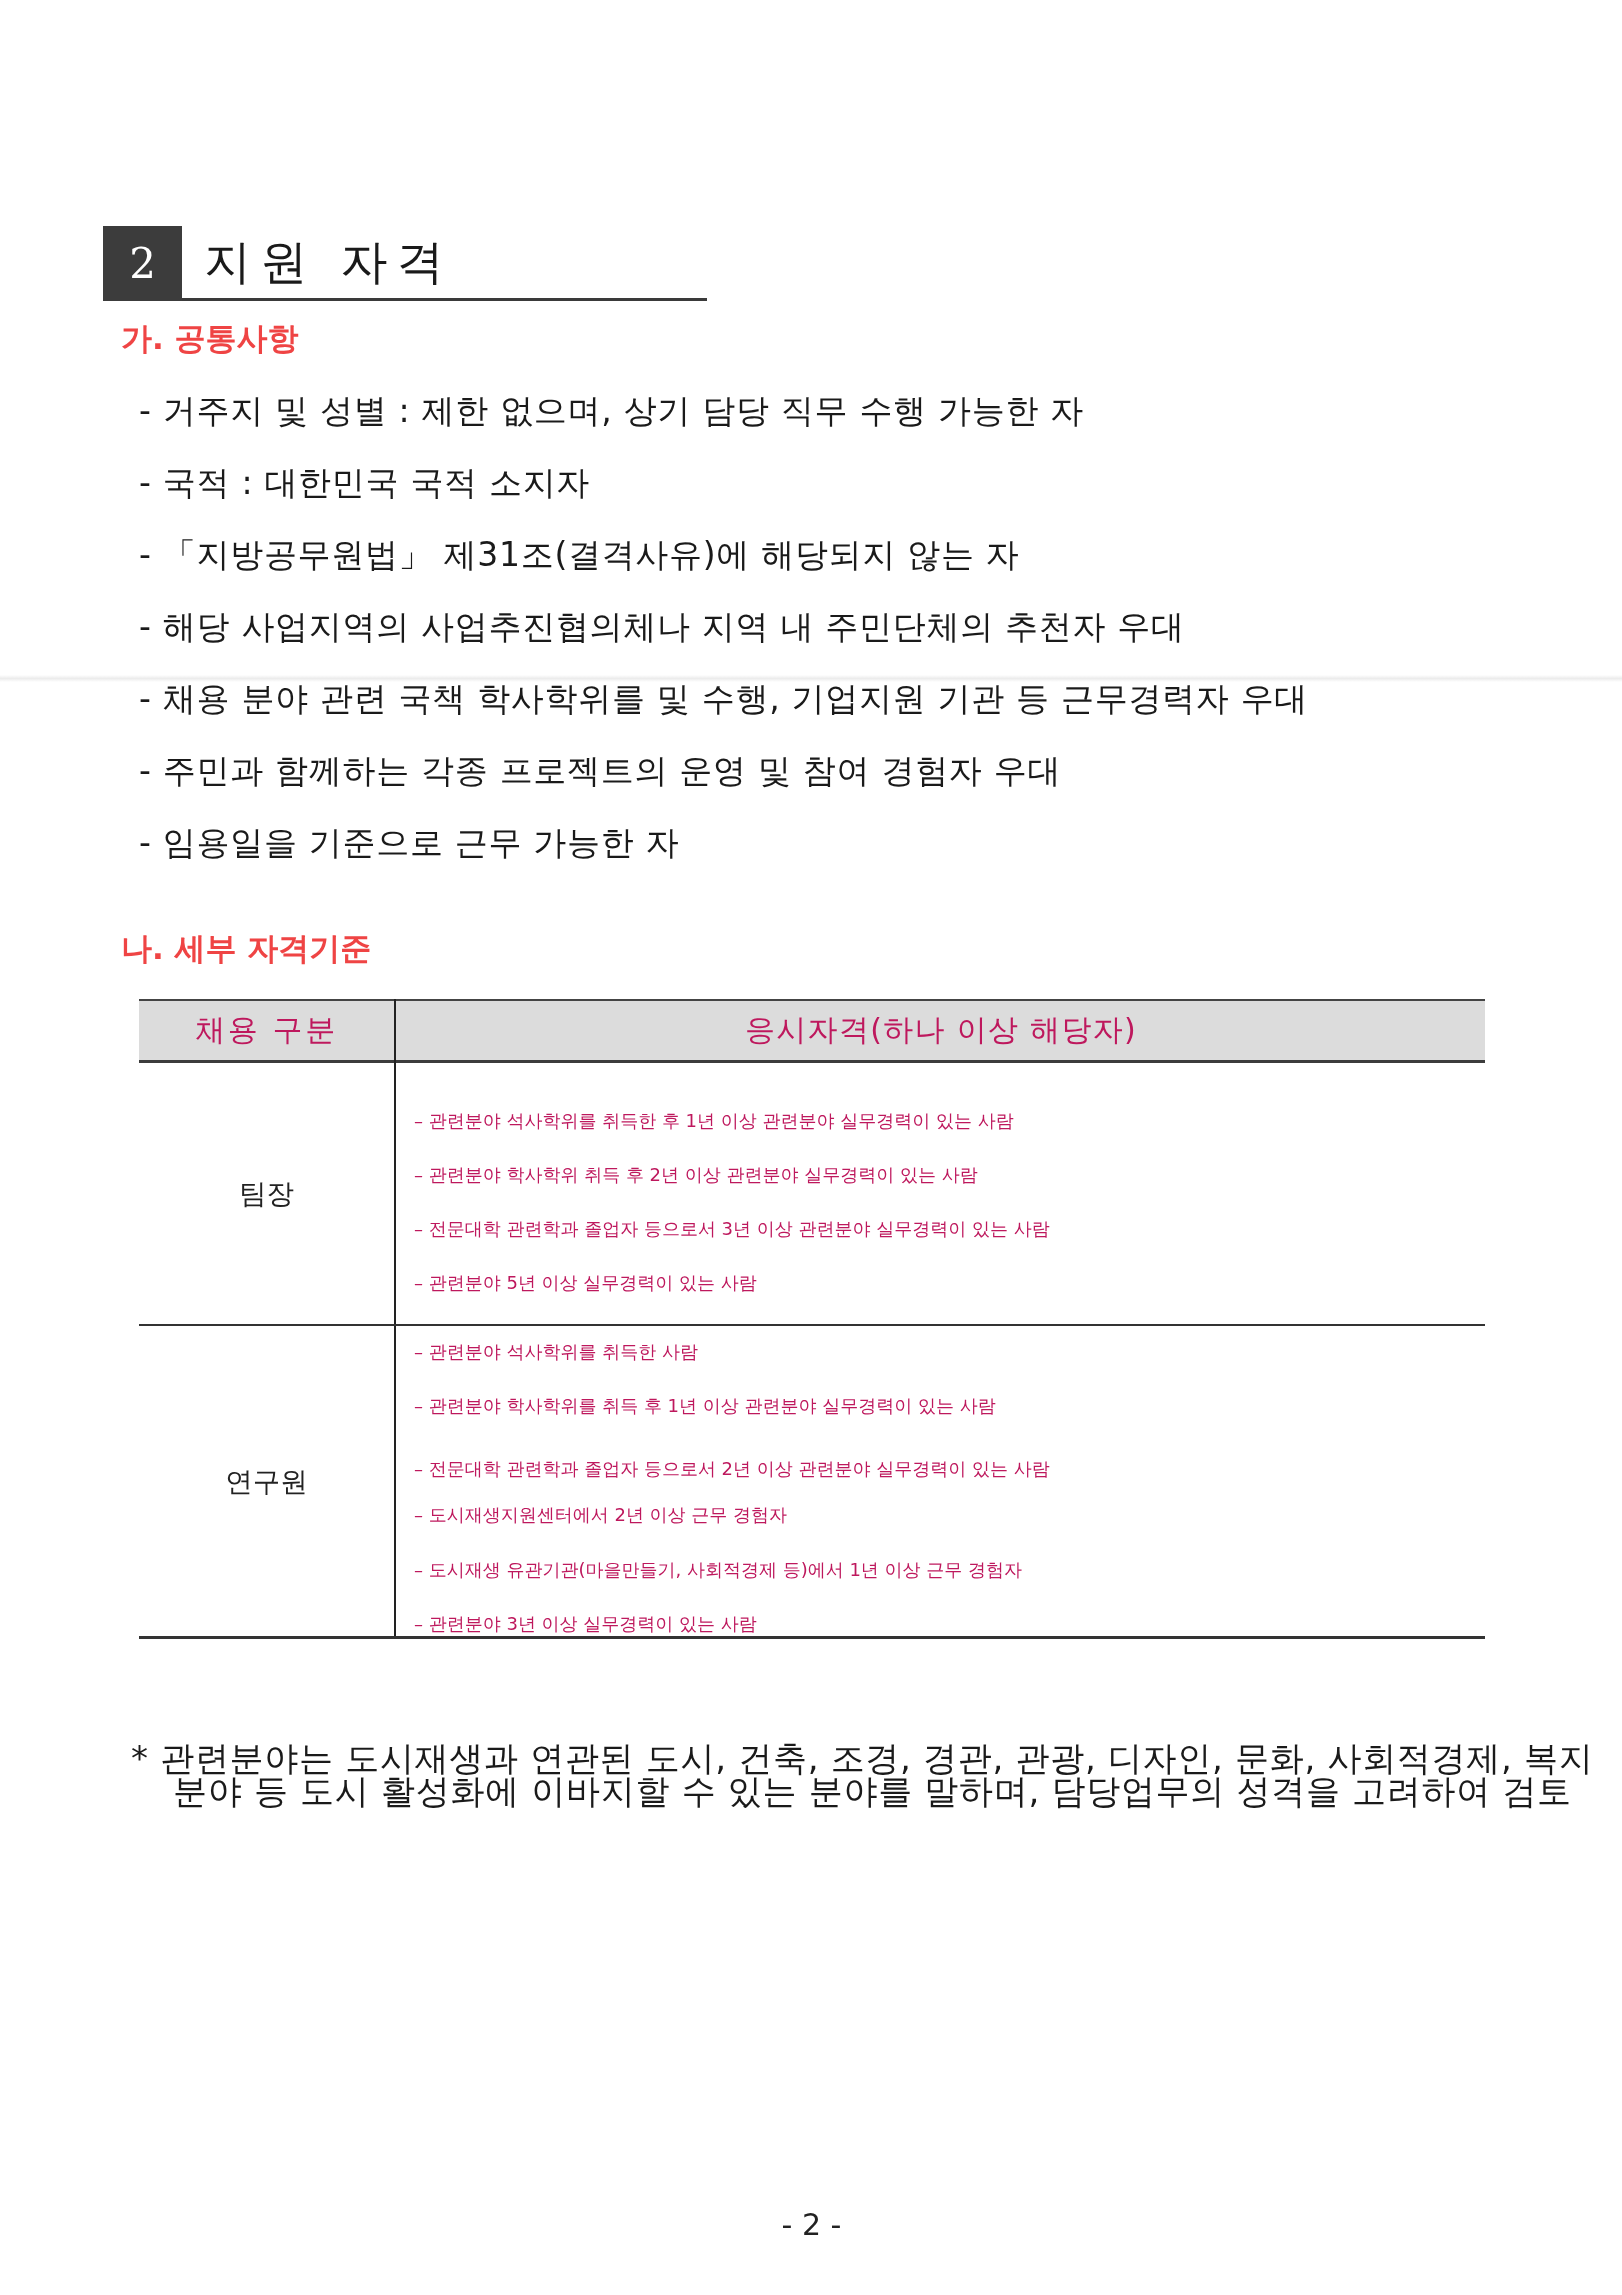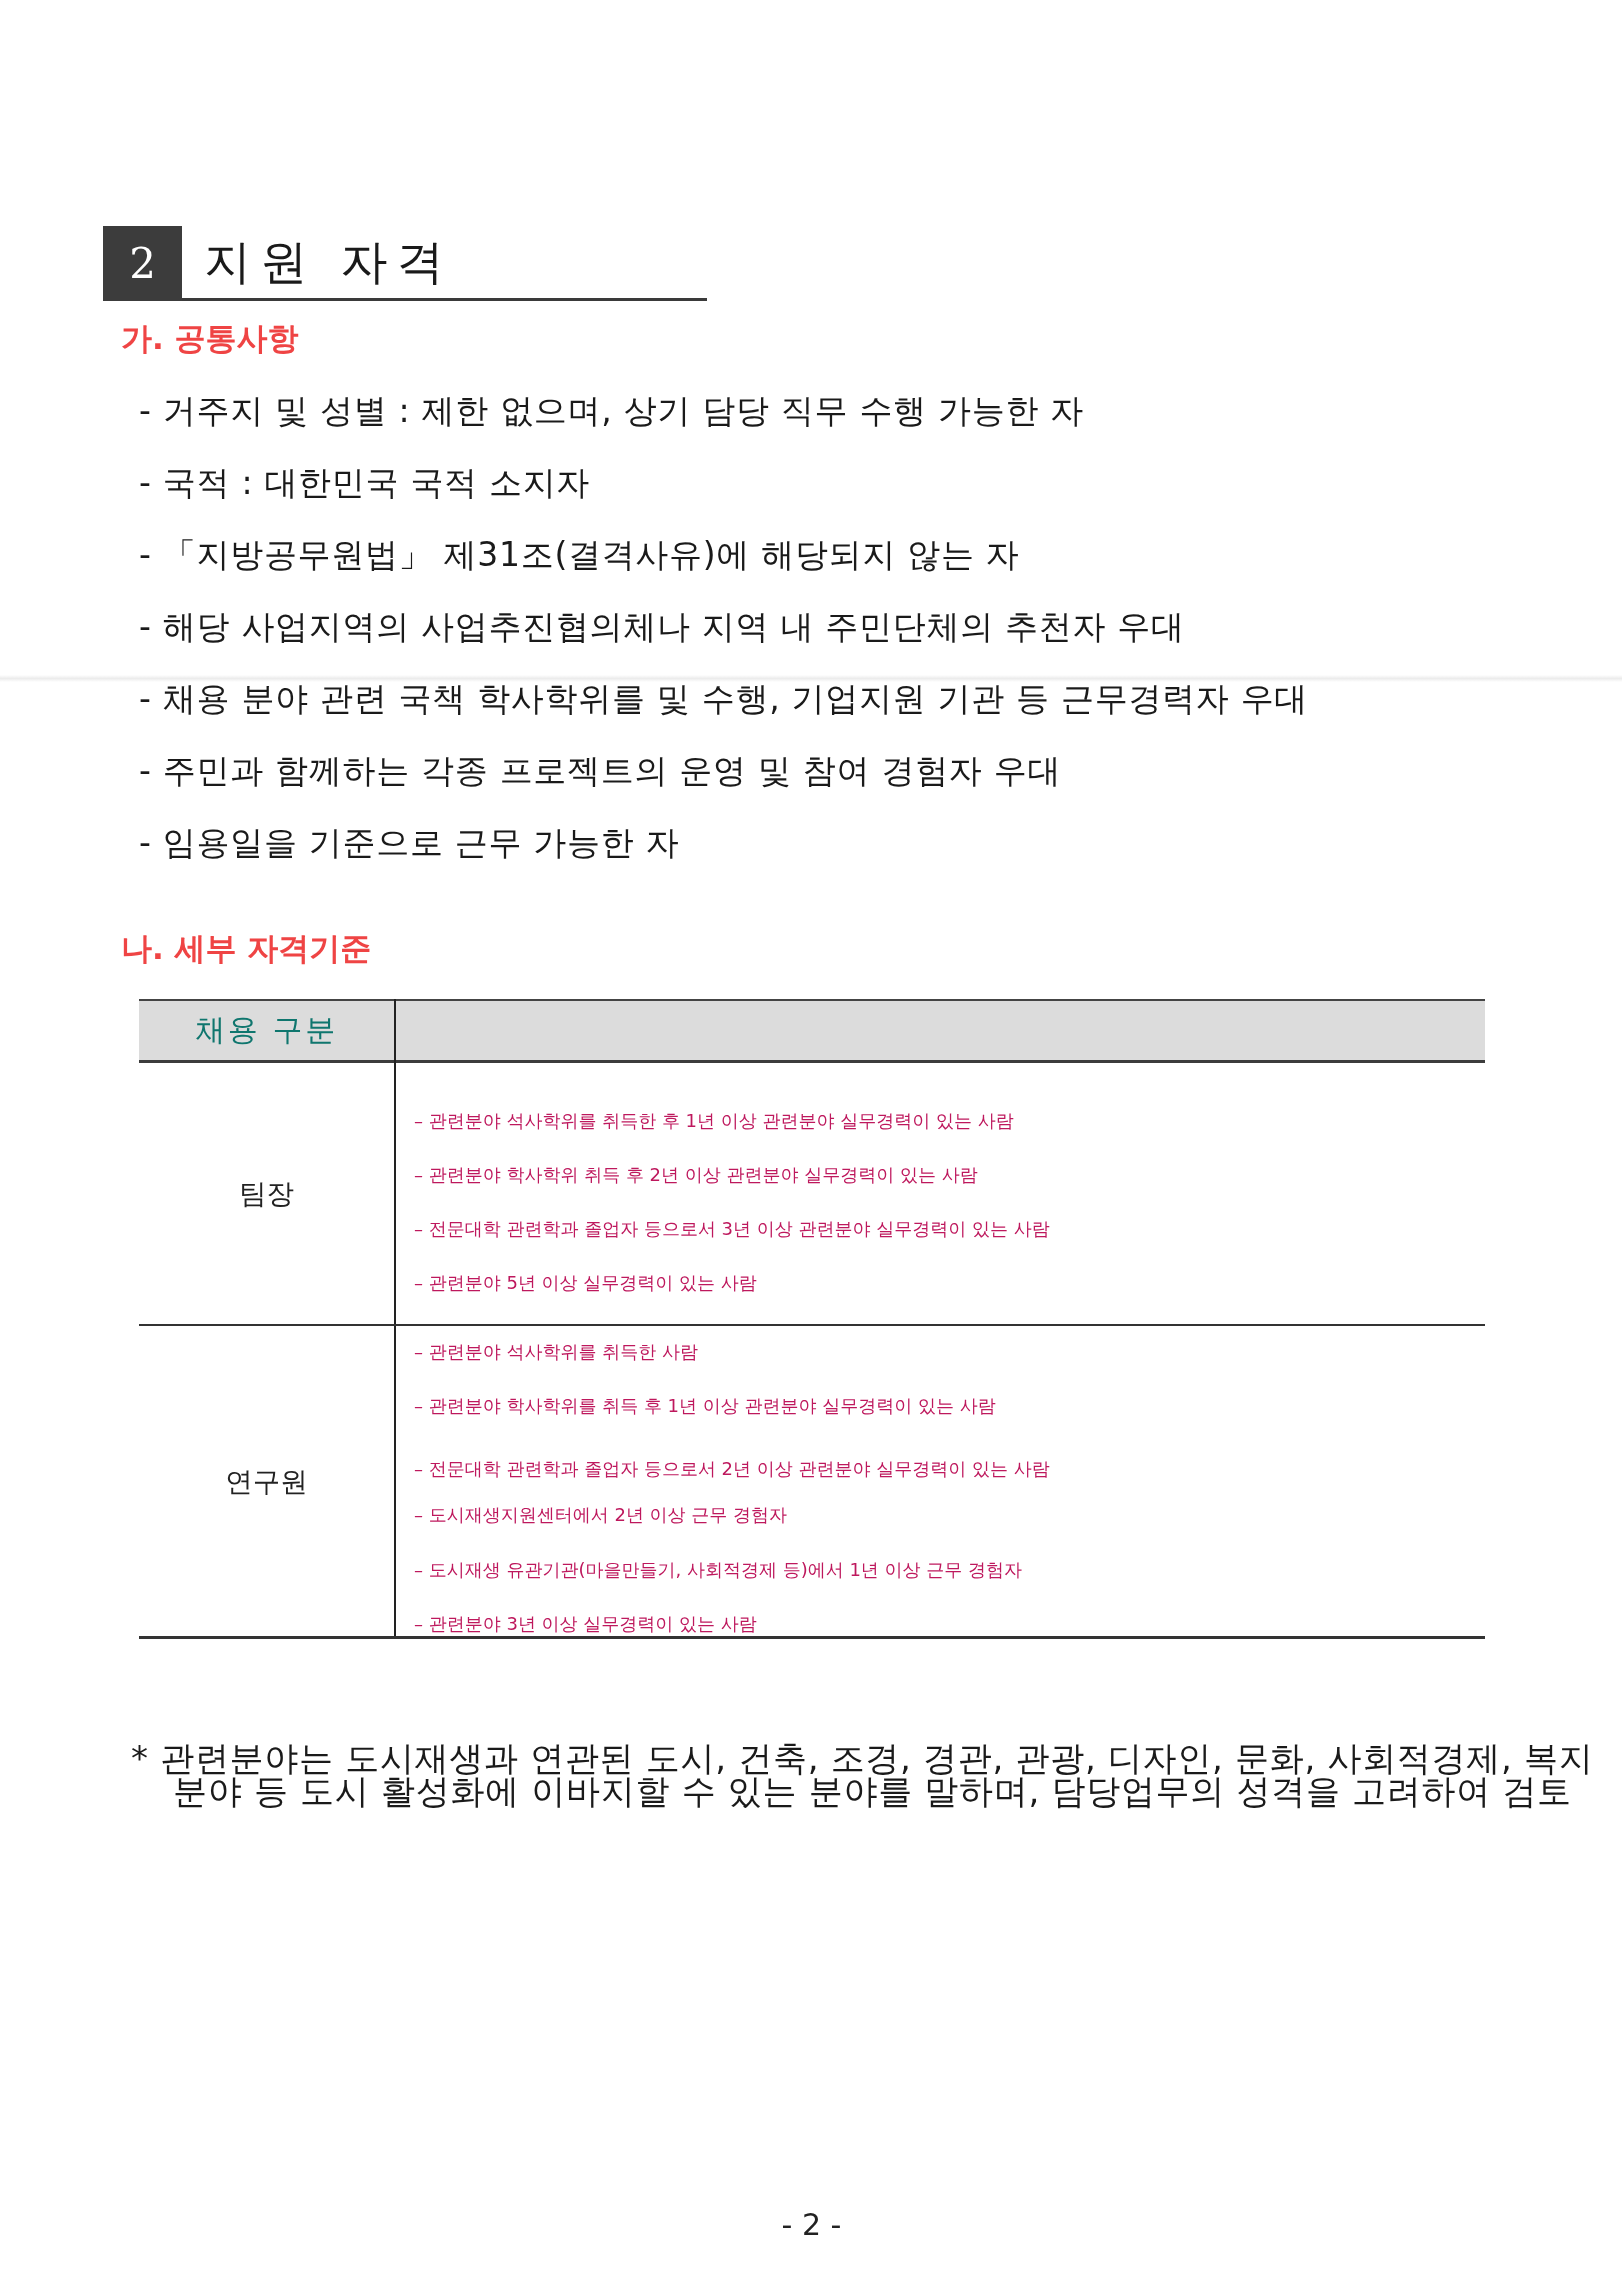--- a/index.html
+++ b/index.html
@@ -14,21 +14,21 @@
              display: flex; align-items: center; justify-content: center; }
   .sec-title { left: 204px; top: 229px; font-size: 47px; letter-spacing: 9.2px; line-height: 65px; }
   .sec-rule { left: 182px; top: 298px; width: 525px; height: 3.3px; background: #3a3a3a; }
   .sub-head { left: 121px; font-size: 31px; line-height: 39px; font-weight: bold; color: #ef4444; }
   .bullet { left: 139px; font-size: 33px; line-height: 42px; white-space: nowrap; letter-spacing: 0.7px; }
 
   .tbl { left: 139px; top: 999px; width: 1346px; }
   .tbl-head { position: absolute; left: 0; top: 0; width: 1346px; height: 64px;
               background: #dcdcdc; border-top: 2px solid #444; border-bottom: 3.9px solid #3c3c3c; box-sizing: border-box; }
   .th { position: absolute; top: 0; height: 58px; display: flex; align-items: center; justify-content: center;
-        font-size: 30px; letter-spacing: 2.6px; color: #0f766e; }
+        font-size: 30px; letter-spacing: 2.6px; color: #be185d; }
   .col-div { position: absolute; left: 255px; width: 2px; background: #222; }
   .row-sep { position: absolute; left: 0; width: 1346px; height: 2px; background: #333; }
   .cat { position: absolute; left: 0; width: 255px; display: flex; align-items: center; justify-content: center;
          font-size: 27.5px; color: #222; }
   .item { position: absolute; left: 275px; font-size: 18px; line-height: 34px; white-space: nowrap; color: #be185d; }
 
   .foot { left: 131px; font-size: 34px; line-height: 46px; white-space: nowrap; letter-spacing: 0.7px; }
   .foot2 { left: 173px; }
   .page-num { left: 0; width: 1623px; top: 2207px; text-align: center; font-size: 30px; color: #222; }
 </style>
@@ -49,20 +49,21 @@
 <div class="abs bullet" style="top:606px;">- 해당 사업지역의 사업추진협의체나 지역 내 주민단체의 추천자 우대</div>
 <div class="abs bullet" style="top:678px;">- 채용 분야 관련 국책 학사학위를 및 수행, 기업지원 기관 등 근무경력자 우대</div>
 <div class="abs bullet" style="top:750px;">- 주민과 함께하는 각종 프로젝트의 운영 및 참여 경험자 우대</div>
 <div class="abs bullet" style="top:822px;">- 임용일을 기준으로 근무 가능한 자</div>
 
 <div class="abs sub-head" style="top:929px;">나. 세부 자격기준</div>
 
 <div class="abs tbl">
   <div class="tbl-head">
     <div class="th" style="left:0;width:255px;">채용 구분</div>
+    <div class="th" style="left:257px;width:1090px;letter-spacing:1.3px;">응시자격(하나 이상 해당자)</div>
   </div>
   <div class="col-div" style="top:0;height:638px;"></div>
 
   <div class="cat" style="top:64px;height:262px;">팀장</div>
   <div class="item" style="top:105px;">– 관련분야 석사학위를 취득한 후 1년 이상 관련분야 실무경력이 있는 사람</div>
   <div class="item" style="top:159px;text-align:center;">– 관련분야 학사학위 취득 후 2년 이상 관련분야 실무경력이 있는 사람</div>
   <div class="item" style="top:213px;">– 전문대학 관련학과 졸업자 등으로서 3년 이상 관련분야 실무경력이 있는 사람</div>
   <div class="item" style="top:267px;">– 관련분야 5년 이상 실무경력이 있는 사람</div>
 
   <div class="row-sep" style="top:325px;"></div>

